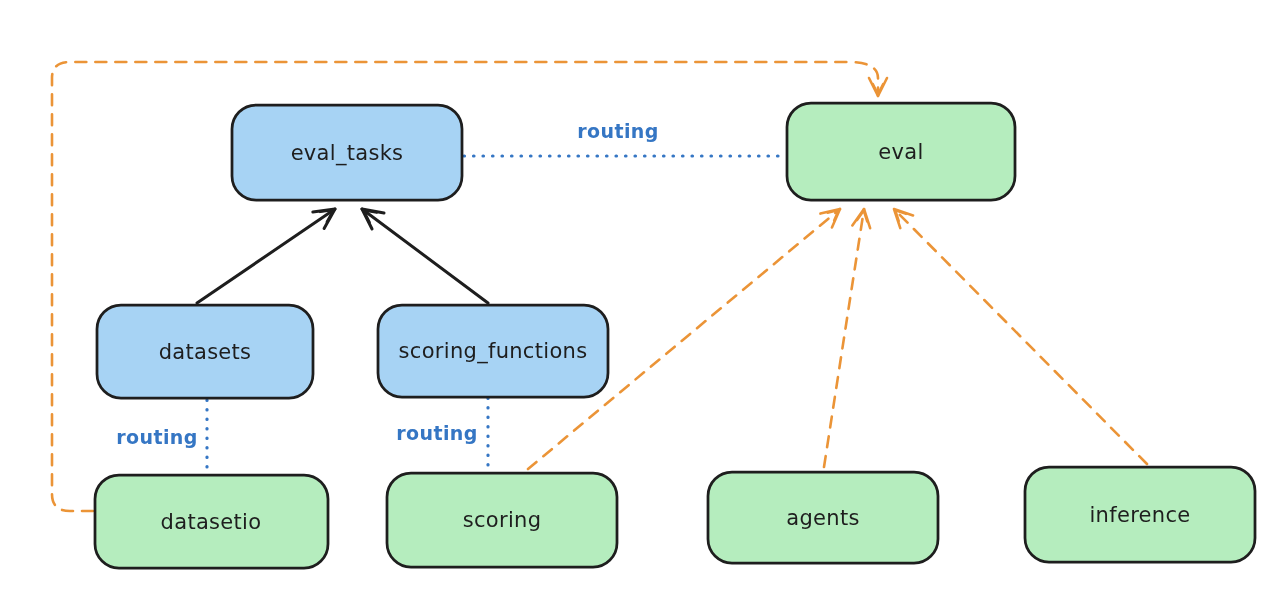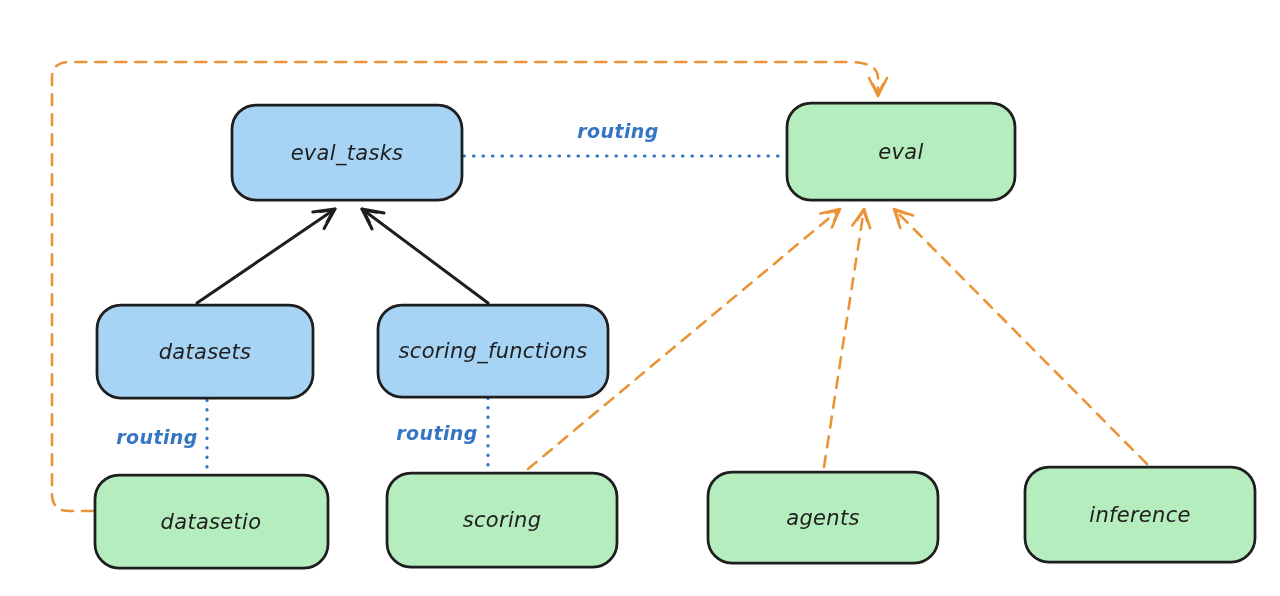--- a/index.html
+++ b/index.html
@@ -4,21 +4,21 @@
 <style>
   html, body {
     margin: 0;
     padding: 0;
     background: #ffffff;
     width: 1280px;
     height: 596px;
     overflow: hidden;
     font-family: "DejaVu Sans", sans-serif;
   }
-  .canvas-wrap { width: 1280px; height: 596px; font-style: italic; }
+  .canvas-wrap { width: 1280px; height: 596px; }
   svg { display: block; }
   .node-rect {
     stroke: #1e1e1e;
     stroke-width: 2.75;
   }
   .fill-blue  { fill: #a7d3f4; }
   .fill-green { fill: #b5edbe; }
   .node-label {
     fill: #1e1e1e;
     font-size: 21px;

